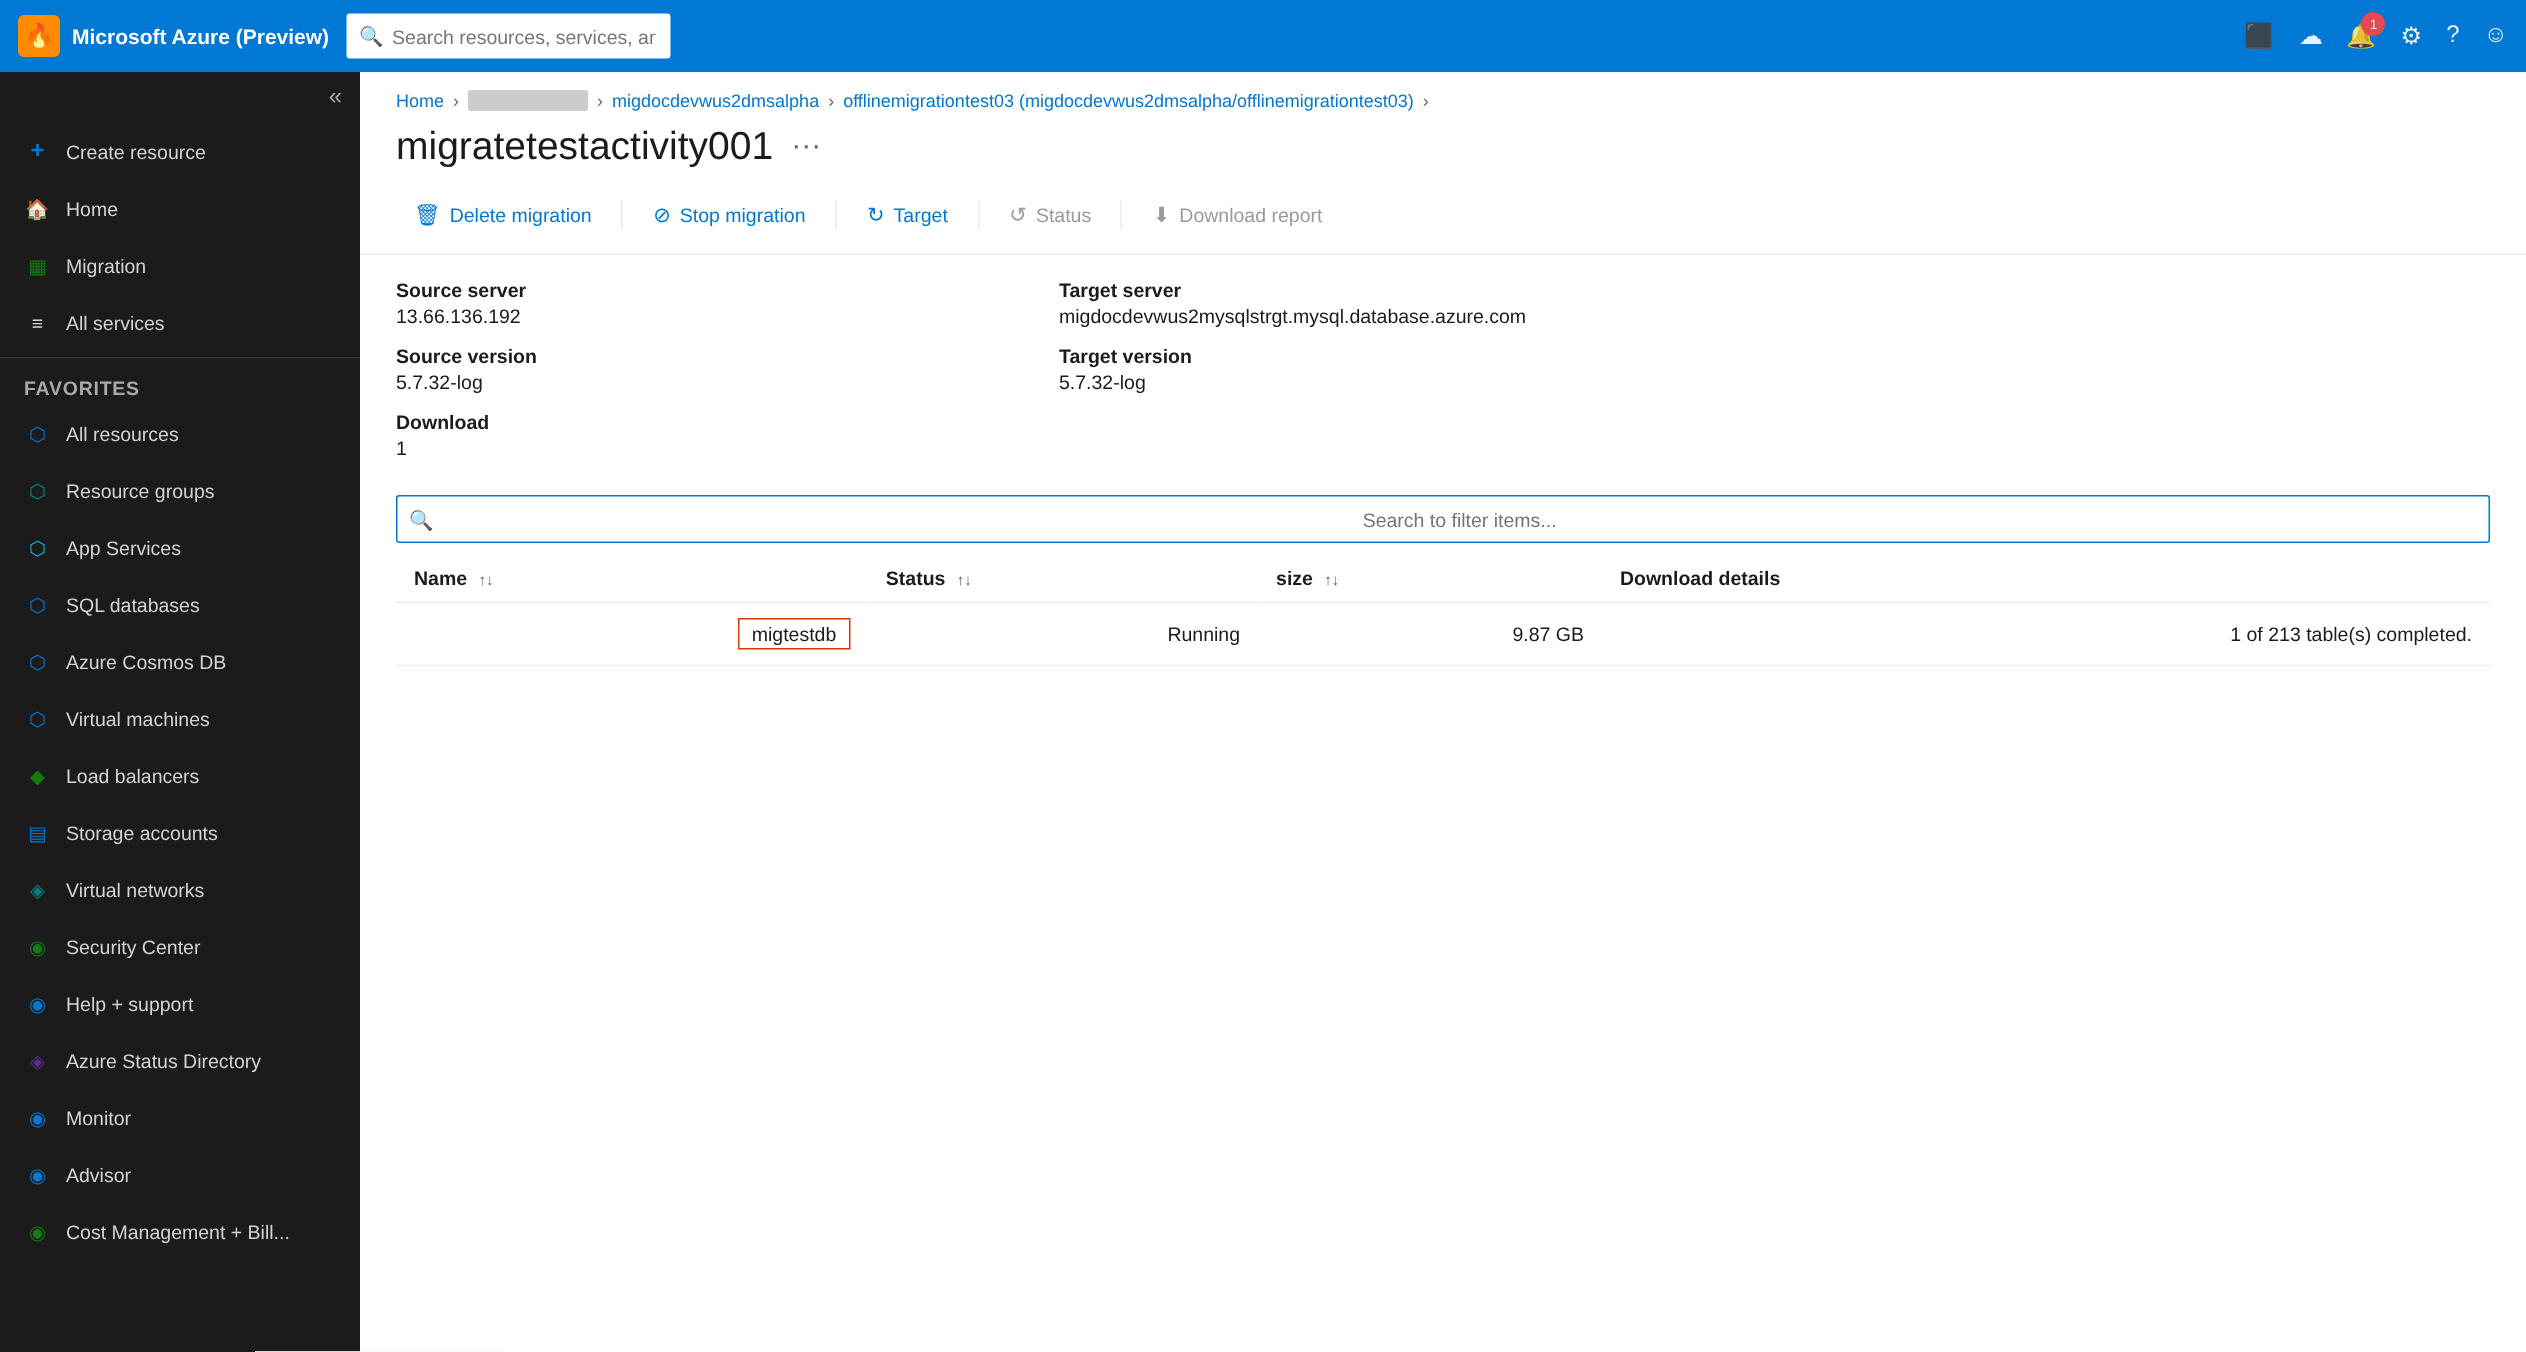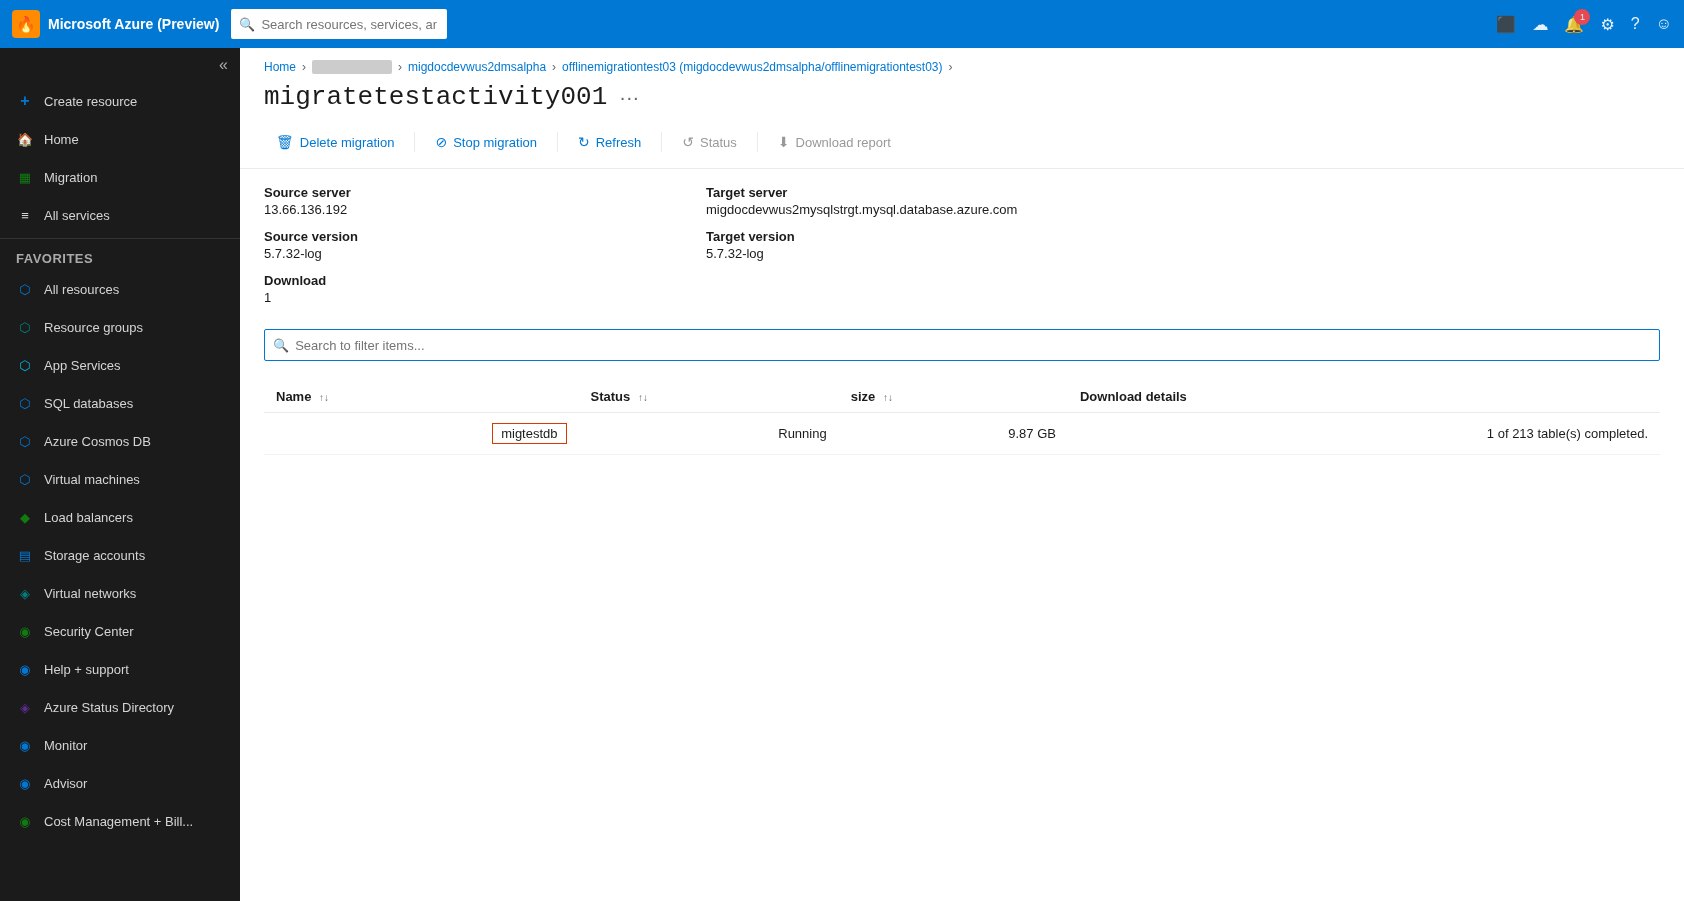--- a/index.html
+++ b/index.html
@@ -184,21 +184,20 @@
     .page-title-area {
       padding: 4px 24px 16px;
       display: flex;
       align-items: center;
       gap: 12px;
     }
     .page-title {
       font-size: 26px;
       font-weight: 300;
       color: #1b1b1b;
-      font-family: Liberation Mono, monospace;
     }
     .page-title-more {
       font-size: 20px;
       color: #666;
       cursor: pointer;
     }
 
     
     .toolbar {
       padding: 0 24px 12px;
@@ -246,25 +245,26 @@
       height: 32px;
       gap: 6px;
     }
     .filter-icon { color: #555; font-size: 13px; }
     .filter-input {
       border: none;
       outline: none;
       font-size: 13px;
       color: #404040;
       flex: 1;
+      text-align: center;
     }
 
     
     .data-table {
-      margin: 12px 24px;
+      margin: 0 24px;
       border-collapse: collapse;
       width: calc(100% - 48px);
     }
     .data-table th {
       text-align: left;
       font-weight: 600;
       font-size: 13px;
       color: #1b1b1b;
       padding: 8px 12px;
       border-bottom: 1px solid #edebe9;
@@ -428,21 +428,21 @@
         <span>Delete migration</span>
       </button>
       <div class="toolbar-sep"></div>
       <button class="toolbar-btn">
         <span class="btn-icon">⊘</span>
         <span>Stop migration</span>
       </button>
       <div class="toolbar-sep"></div>
       <button class="toolbar-btn">
         <span class="btn-icon">↻</span>
-        <span>Refresh</span>
+        <span>Target</span>
       </button>
       <div class="toolbar-sep"></div>
       <button class="toolbar-btn" style="color:#999;">
         <span class="btn-icon">↺</span>
         <span>Status</span>
       </button>
       <div class="toolbar-sep"></div>
       <button class="toolbar-btn" style="color:#999;">
         <span class="btn-icon">⬇</span>
         <span>Download report</span>

